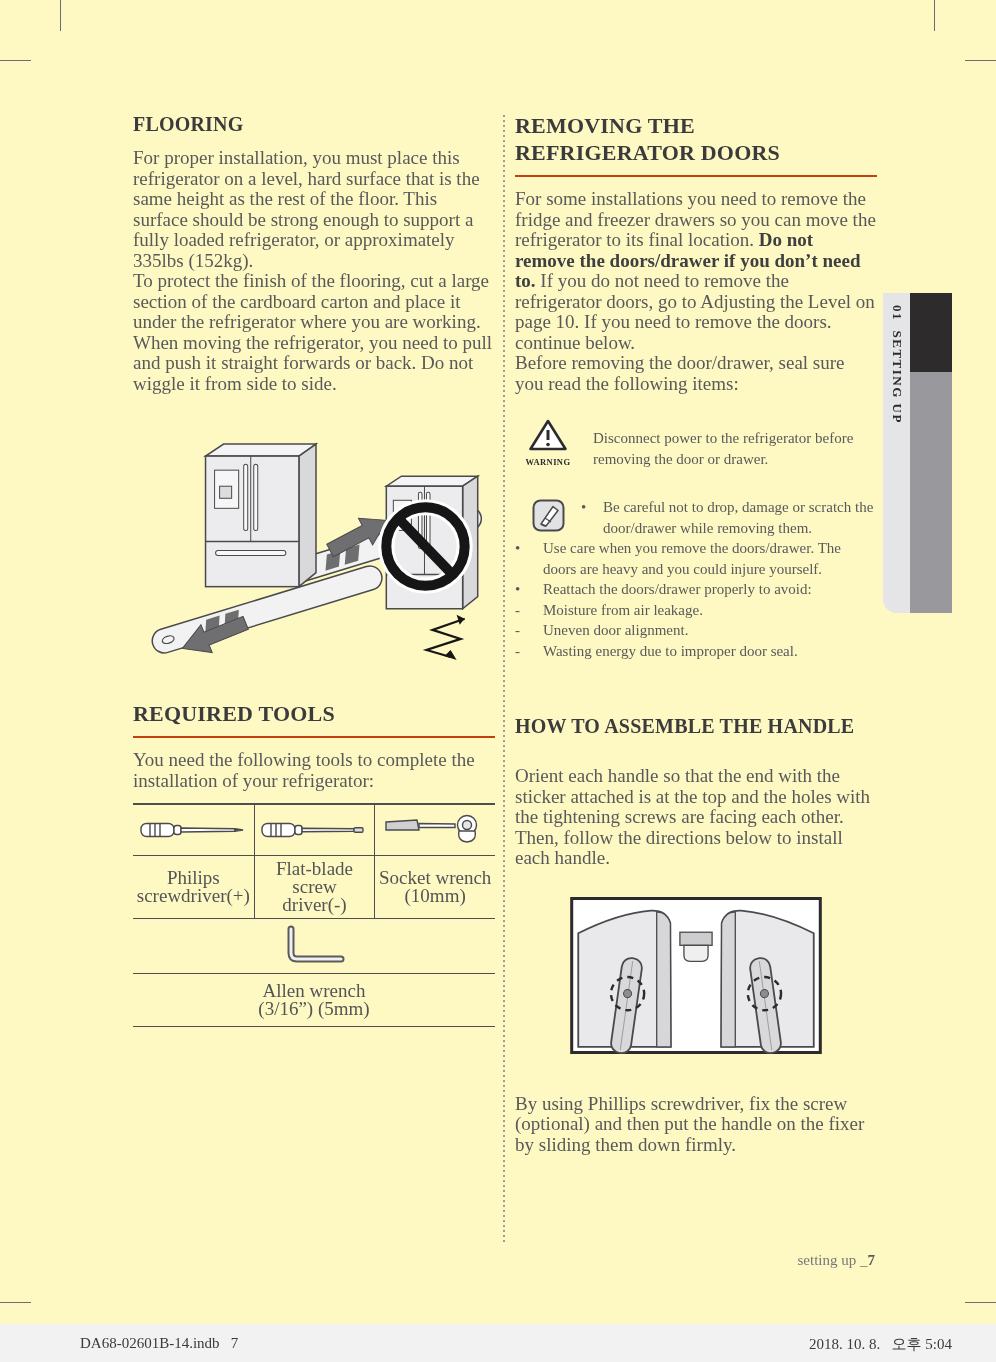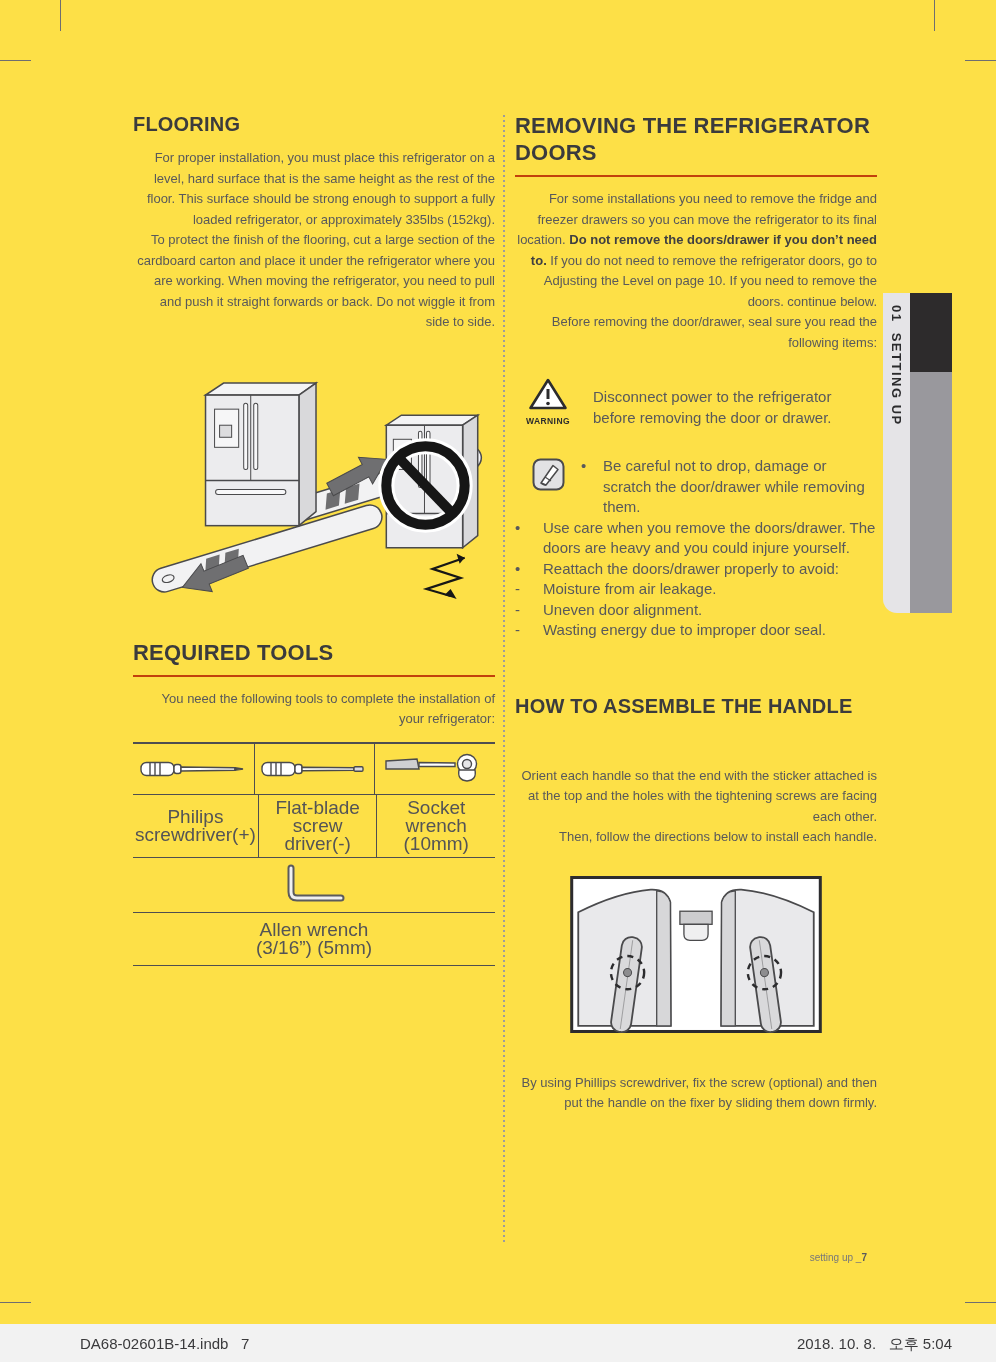--- a/index.html
+++ b/index.html
@@ -1,35 +1,35 @@
 <!DOCTYPE html>
 <html><head>
 <meta charset="utf-8">
 <style>
   html,body{margin:0;padding:0;background:#fff;}
-  .page{position:relative;width:996px;height:1362px;background:#fde047;overflow:hidden;
-        font-family:Liberation Sans, sans-serif;color:#59595b;}
+  .page{position:relative;width:996px;height:1362px;background:#fef9c3;overflow:hidden;
+        font-family:Liberation Serif, serif;color:#59595b;}
 
   
   .crop{position:absolute;background:#6e6e70;}
   .crop.v{width:1px;height:31px;}
   .crop.h{height:1px;width:31px;}
 
   
   .col{position:absolute;top:112px;width:362px;}
   .col-left{left:133px;}
   .col-right{left:515px;}
   .col-divider{position:absolute;left:503px;top:115px;width:2px;height:1128px;
     background:repeating-linear-gradient(to bottom,#9c9c9e 0 2px,transparent 2px 5px);}
 
   .sec-title{font-size:22px;line-height:27px;font-weight:bold;color:#3b3b3d;margin:0;letter-spacing:.2px;}
   .ruled{border-bottom:2px solid #c2410c;padding-bottom:9px;}
   .flooring-title{font-size:20px;line-height:24px;}
   .sub-title{font-size:19px;line-height:23px;font-weight:bold;color:#3b3b3d;margin:26px 0 0 0;}
-  .body-text{font-size:13px;line-height:20.5px;color:#59595b;margin:12px 0 0 0;text-align:right;}
+  .body-text{font-size:19px;line-height:20.5px;color:#59595b;margin:12px 0 0 0;}
   .pre{white-space:pre-line;}
   .b{font-weight:bold;color:#3f3f41;}
 
   
   .figure{margin-top:40px;}
   .figure svg{display:block;}
   .handle-figure{margin-top:28px;margin-left:55px;}
 
   
   .tools-table{margin-top:12px;width:362px;border-top:2px solid #4e4e50;}
@@ -54,21 +54,21 @@
 
   
   .chapter-tab{position:absolute;left:883px;top:293px;width:27px;height:320px;background:#e5e4e7;
                border-radius:0 0 0 14px;}
   .chapter-tab .tab-text{position:absolute;top:12px;left:6px;writing-mode:vertical-rl;
      font-size:13px;font-weight:bold;color:#2b2b2d;letter-spacing:1.5px;white-space:pre;}
   .tab-strip-black{position:absolute;left:910px;top:293px;width:42px;height:79px;background:#2d2b2c;}
   .tab-strip-gray{position:absolute;left:910px;top:372px;width:42px;height:241px;background:#99989d;}
 
   
-  .page-marker{position:absolute;top:1252px;right:129px;font-size:10px;color:#77777a;}
+  .page-marker{position:absolute;top:1252px;right:121px;font-size:15px;color:#77777a;}
   .page-marker .num{font-weight:bold;color:#5a5a5c;}
   .footer-bar{position:absolute;left:0;top:1324px;width:996px;height:38px;background:#f2f2f2;}
   .print-footer-left{position:absolute;left:80px;top:1335px;font-size:15px;color:#3a3a3c;white-space:pre;}
   .print-footer-right{position:absolute;right:44px;top:1335px;font-size:15px;color:#3a3a3c;white-space:pre;}
 </style>
 </head>
 <body>
 
 <div class="page">
 
@@ -261,21 +261,21 @@
     <div class="bullet-row">
       <span class="marker">-</span>
       <span class="b-text">Uneven door alignment.</span>
     </div>
     <div class="bullet-row">
       <span class="marker">-</span>
       <span class="b-text">Wasting energy due to improper door seal.</span>
     </div>
 
     <h2 class="sec-title" style="margin-top:52px;font-size:20px;">HOW TO ASSEMBLE THE HANDLE</h2>
-    <p class="body-text pre" style="margin-top:46px;">Orient each handle so that the end with the sticker attached is at the top and the holes with the tightening screws are facing each other.
+    <p class="body-text pre" style="margin-top:26px;">Orient each handle so that the end with the sticker attached is at the top and the holes with the tightening screws are facing each other.
 Then, follow the directions below to install each handle.</p>
 
     <div class="handle-figure">
       <svg width="252" height="157" viewBox="0 0 250 156">
         <rect x="1.5" y="1.5" width="247" height="153" fill="#ffffff" stroke="#2c2c2e" stroke-width="3"></rect>
 
         <path d="M8 36 C36 22 62 15 80 13.5 C91 13 97 17 99.5 26 L100 149 L8 149 Z" fill="#e9e9eb" stroke="#4a4a4c" stroke-width="1.8"></path>
         <path d="M86 15 L86 149" stroke="#4a4a4c" stroke-width="1.2" fill="none"></path>
         <path d="M86 15 C92 14.5 97 18 99.5 26 L100 149 L86 149 Z" fill="#d7d7d9" stroke="#4a4a4c" stroke-width="1.2"></path>
 

